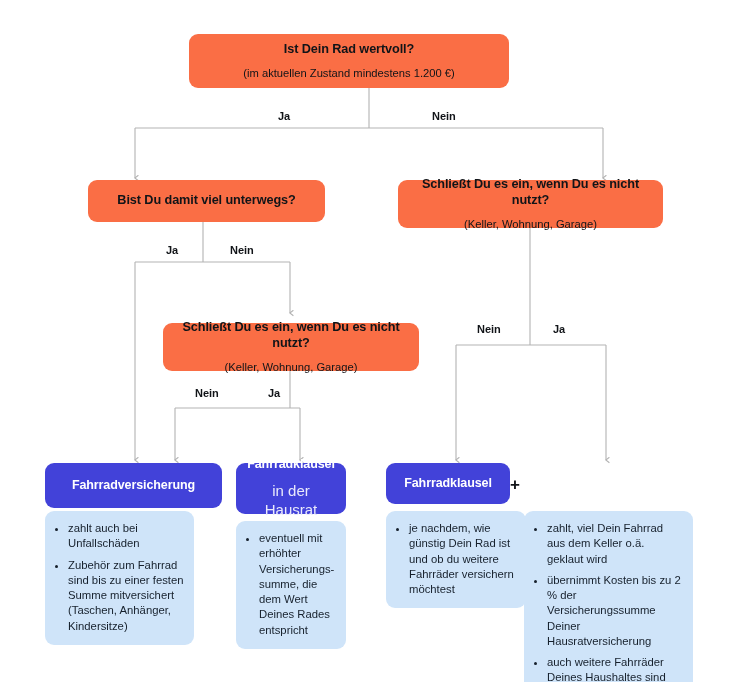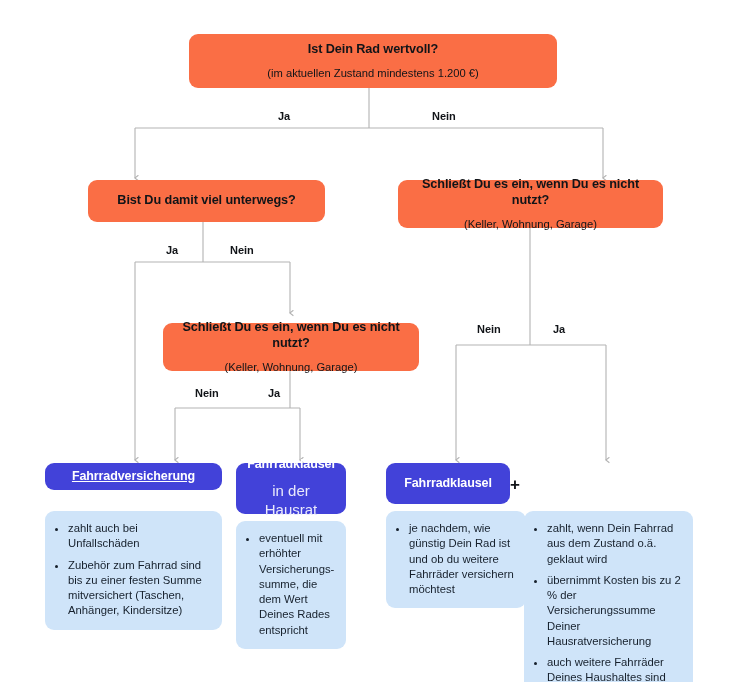--- a/index.html
+++ b/index.html
@@ -113,21 +113,21 @@
       <path d="M175,408 L175,460" marker-end="url(#arw)"></path>
       <path d="M300,408 L300,460" marker-end="url(#arw)"></path>
 
       <path d="M530,228 L530,345"></path>
       <path d="M456,345 L606,345"></path>
       <path d="M456,345 L456,460" marker-end="url(#arw)"></path>
       <path d="M606,345 L606,460" marker-end="url(#arw)"></path>
     </g>
   </svg>
 
-  <div class="node q" style="left:189px; top:34px; width:368px; height:54px;">
+  <div class="node q" style="left:189px; top:34px; width:320px; height:54px;">
     <div class="title">Ist Dein Rad wertvoll?</div>
     <div class="sub">(im aktuellen Zustand mindestens 1.200 €)</div>
   </div>
 
   <div class="node q" style="left:88px; top:180px; width:237px; height:42px;">
     <div class="title">Bist Du damit viel unterwegs?</div>
   </div>
 
   <div class="node q" style="left:398px; top:180px; width:265px; height:48px;">
     <div class="title">Schließt Du es ein, wenn Du es nicht nutzt?</div>
@@ -141,24 +141,24 @@
 
   <div class="edge-label" style="left:278px; top:110px;">Ja</div>
   <div class="edge-label" style="left:432px; top:110px;">Nein</div>
   <div class="edge-label" style="left:166px; top:244px;">Ja</div>
   <div class="edge-label" style="left:230px; top:244px;">Nein</div>
   <div class="edge-label" style="left:477px; top:323px;">Nein</div>
   <div class="edge-label" style="left:553px; top:323px;">Ja</div>
   <div class="edge-label" style="left:195px; top:387px;">Nein</div>
   <div class="edge-label" style="left:268px; top:387px;">Ja</div>
 
-  <div class="node r" style="left:45px; top:463px; width:177px; height:27px;text-decoration:underline;">
+  <div class="node r" style="left:45px; top:463px; width:177px; height:45px;">
     <div class="title">Fahrradversicherung</div>
   </div>
-  <div class="detail" style="left:45px; top:511px; width:177px;">
+  <div class="detail" style="left:45px; top:511px; width:149px;">
     <ul>
       <li>zahlt auch bei Unfallschäden</li>
       <li>Zubehör zum Fahrrad sind bis zu einer festen Summe mitversichert (Taschen, Anhänger, Kindersitze)</li>
     </ul>
   </div>
 
   <div class="node r" style="left:236px; top:463px; width:110px; height:51px;">
     <div class="title">Fahrradklausel</div>
     <div class="sub">in der Hausrat</div>
   </div>
@@ -174,19 +174,19 @@
   <div class="detail" style="left:386px; top:511px; width:140px;">
     <ul>
       <li>je nachdem, wie günstig Dein Rad ist und ob du weitere Fahrräder versichern möchtest</li>
     </ul>
   </div>
 
   <div class="plus" style="left:510px; top:476px;">+</div>
 
   <div class="detail" style="left:524px; top:511px; width:169px;">
     <ul>
-      <li>zahlt, wenn Dein Fahrrad aus dem Zustand o.ä. geklaut wird</li>
+      <li>zahlt, viel Dein Fahrrad aus dem Keller o.ä. geklaut wird</li>
       <li>übernimmt Kosten bis zu 2 % der Versicherungssumme Deiner Hausratversicherung</li>
       <li>auch weitere Fahrräder Deines Haushaltes sind bis zu dieser Summe mitversichert</li>
     </ul>
   </div>
 
 </div>
 
 </body></html>

